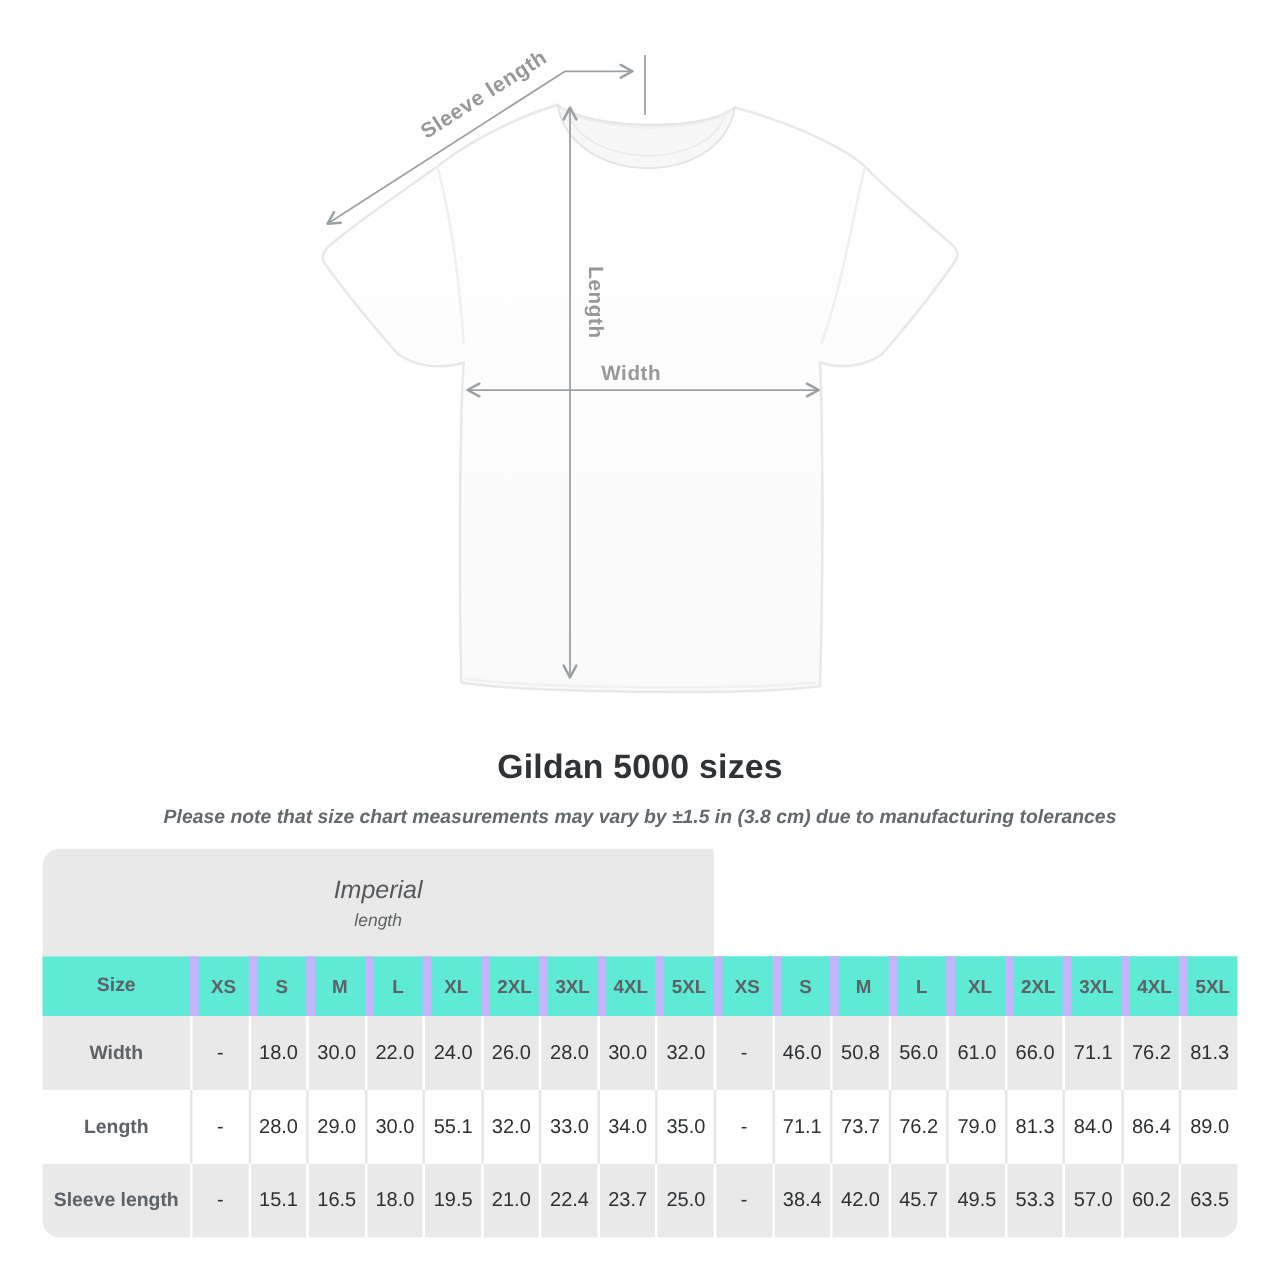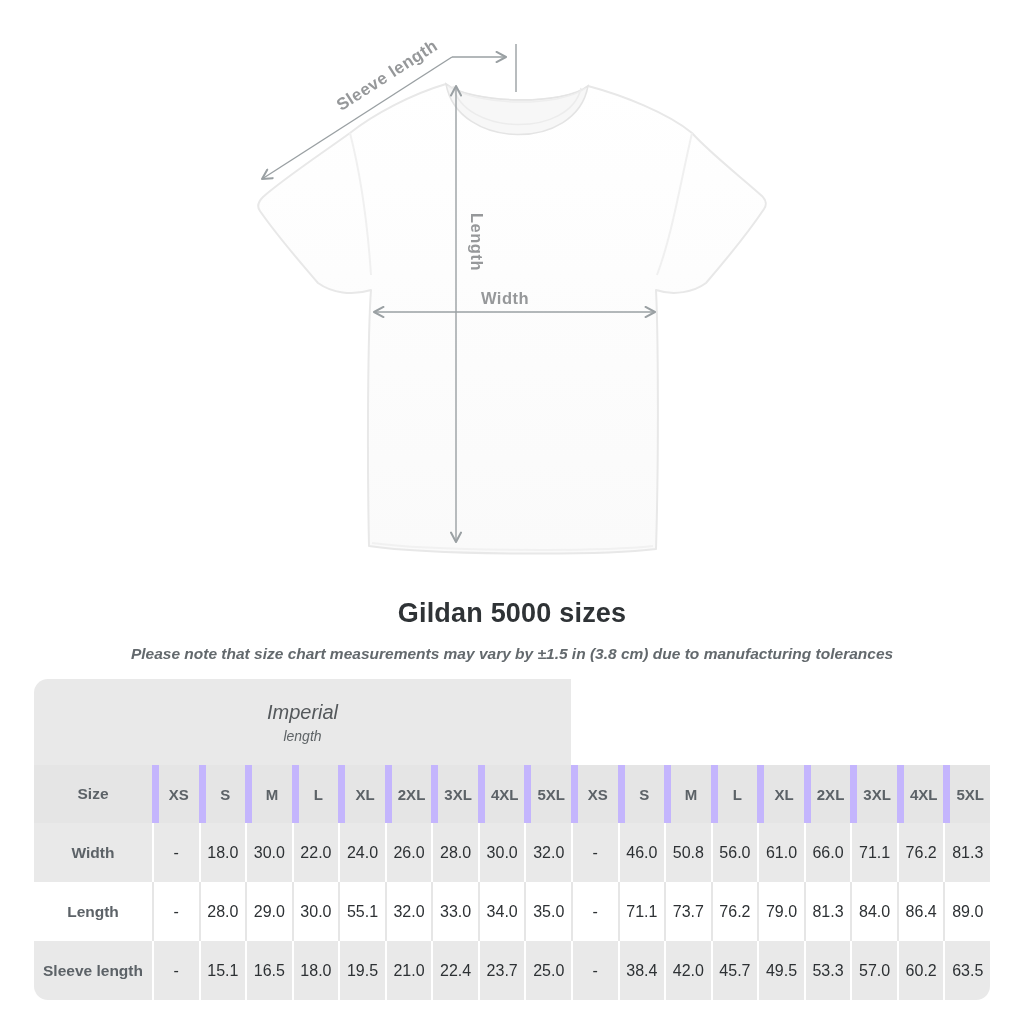--- a/index.html
+++ b/index.html
@@ -13,21 +13,21 @@
     color: #63696d; font-weight: bold; }
   .size-table { width: 956px; margin: 16px auto 0; }
   .row { display: grid; grid-template-columns: 118px repeat(18, 1fr); }
   .band { height: 86px; }
   .band-cell { background: #e9e9e9; display: flex; flex-direction: column;
     align-items: center; justify-content: center; gap: 4px; }
   .band-cell.imperial { grid-column: 1 / span 10; border-top-left-radius: 14px; }
   .band-cell.metric { grid-column: 11 / span 9; border-top-right-radius: 14px; }
   .unit-name { font-size: 20px; font-weight: 400; font-style: italic; color: #54585b; }
   .unit-sub { font-size: 14px; font-style: italic; color: #5e6366; }
-  .header-row { height: 58px; background: #e5e5e5; }
+  .header-row { height: 48px; background: #5eead4; }
   .data-row { height: 59px; }
   .cell { display: flex; align-items: center; justify-content: center;
     font-size: 16px; color: #2d3134; }
   .head { font-weight: 700; font-size: 15px; color: #5c6267; }
   .label-cell { font-weight: 700; font-size: 15.5px; color: #5c6267; }
   .header-row .sep { border-left: 7px solid #c4b5fd; }
   .white .sep { border-left: 2px solid #e6e6e6; }
   .gray .cell { background: #e9e9e9; }
   .gray .sep { border-left: 2px solid #ffffff; }
   .last .cell:first-child { border-bottom-left-radius: 14px; }

